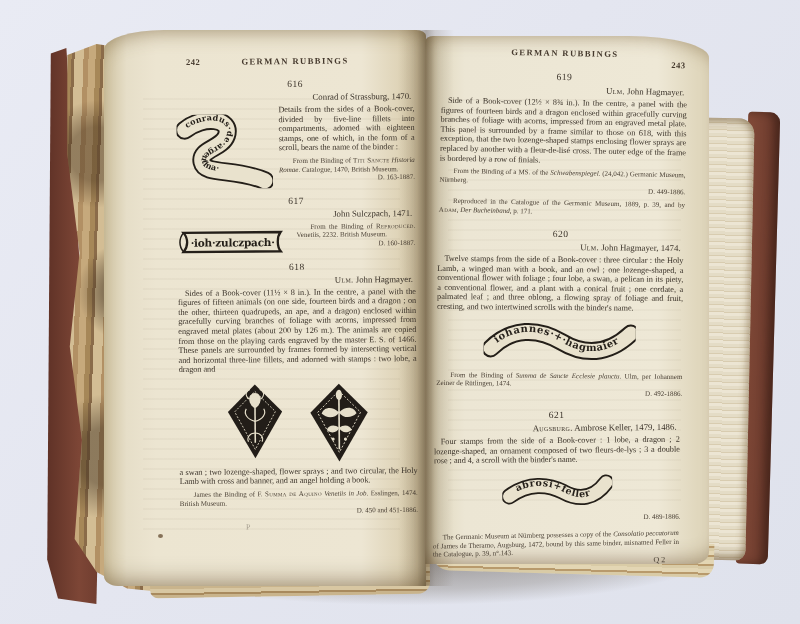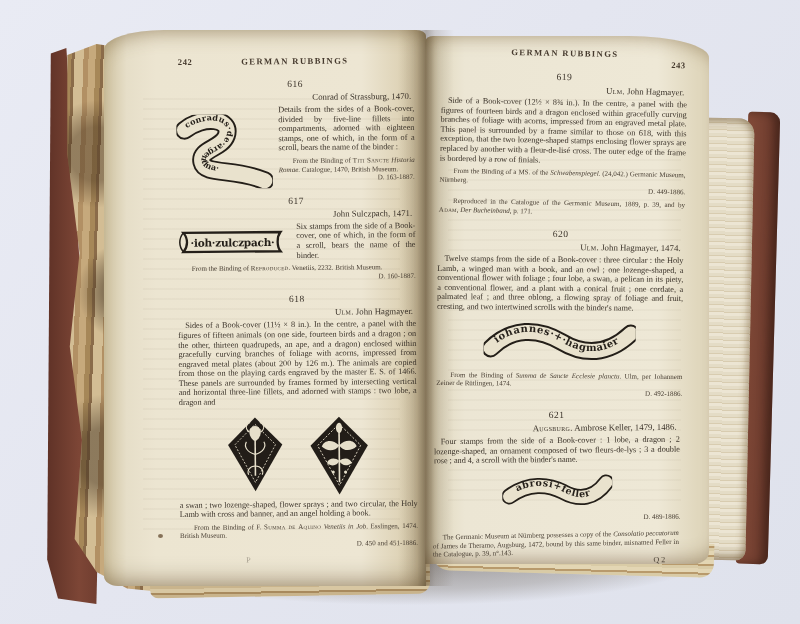--- a/index.html
+++ b/index.html
@@ -45,21 +45,21 @@
     background:repeating-linear-gradient(0deg,rgba(100,85,60,.04) 0 2px,rgba(0,0,0,0) 2px 10px);}
   .gutter{position:absolute;left:398px;top:30px;width:56px;height:556px;z-index:5;
     background:linear-gradient(to right,rgba(0,0,0,0) 0%,rgba(75,58,34,.18) 35%,rgba(60,45,26,.34) 50%,rgba(75,58,34,.16) 66%,rgba(0,0,0,0) 100%);}
   .speck{position:absolute;left:158px;top:534px;width:5px;height:4px;background:#6b543a;border-radius:50%;z-index:7;opacity:.8;}
 
   
   .text-col{position:absolute;z-index:6;color:#3b332a;}
   .text-left{left:178px;top:56px;width:238px;transform:rotate(-0.5deg);}
   .text-right{left:437px;top:48px;width:246px;transform:rotate(1.1deg);}
   .running-head{position:relative;text-align:center;font-size:8.6px;letter-spacing:1.4px;font-weight:bold;color:#45392d;}
-  .folio-left{position:absolute;left:2px;top:0;letter-spacing:.5px;}
+  .folio-left{position:absolute;left:10px;top:0;letter-spacing:.5px;}
   .folio-right{position:absolute;right:2px;top:10px;letter-spacing:.5px;}
   .entry-num{text-align:center;font-size:9.5px;letter-spacing:.5px;margin:13px 0 3px;}
   .entry-head{text-align:right;font-size:8.8px;padding-right:3px;margin-bottom:3px;}
   .sc{font-variant:small-caps;letter-spacing:.3px;}
   .it{font-style:italic;}
   .body-par{font-size:8.3px;line-height:9.6px;text-align:justify;text-indent:7px;letter-spacing:-0.05px;}
   .body-par.noindent{text-indent:0;}
   .cite{font-size:7px;line-height:8.6px;text-align:justify;text-indent:14px;color:#463c31;margin-top:4px;}
   .cite-ref{display:block;text-align:right;text-indent:0;}
   .stamp-float-s{float:left;margin:9px 6px 0 0;}
@@ -120,21 +120,20 @@
 
     <div>
       <div class="entry-num">617</div>
       <div class="entry-head">John Sulczpach, 1471.</div>
       <div class="body-par noindent">
         <svg class="stamp-float-h" width="112" height="25" viewBox="0 0 116 26">
           <path d="M6,3 H107 C103,8 103,18 107,23 H6 C11,17 11,9 6,3 Z" fill="#e9e2cd" stroke="#241f19" stroke-width="2.4"></path>
           <path d="M6,3 C1,9 1,17 6,23" fill="none" stroke="#241f19" stroke-width="1.6"></path>
           <text x="57" y="17.5" text-anchor="middle" font-size="11" font-weight="bold" fill="#241f19" letter-spacing="-0.3">·ioh·zulczpach·</text>
         </svg>
-        <span>Six stamps from the side of a Book-cover, one of which, in the form of a scroll, bears the name of the binder.</span>
         <span class="clr"></span>
       </div>
       <div class="cite">
         <span>From the Binding of </span><span class="sc">Reproduced</span><span>. Venetiis, 2232. British Museum.</span>
         <span class="cite-ref">D. 160-1887.</span>
       </div>
     </div>
 
     <div>
       <div class="entry-num">618</div>
@@ -162,21 +161,21 @@
           <path d="M32,30 C25,23 17,25 15,31 C20,36 28,36 32,30 Z" fill="#e6dfca"></path>
           <path d="M32,30 C39,23 47,25 49,31 C44,36 36,36 32,30 Z" fill="#e6dfca"></path>
           <path d="M32,45 C27,41 21,43 20,47 C24,51 30,50 32,45 Z" fill="#e6dfca"></path>
           <path d="M32,45 C37,41 43,43 44,47 C40,51 34,50 32,45 Z" fill="#e6dfca"></path>
           <circle cx="26" cy="56" r="1.5" fill="#e6dfca"></circle>
           <circle cx="38" cy="56" r="1.5" fill="#e6dfca"></circle>
         </svg>
       </div>
       <div class="body-par noindent">a swan ; two lozenge-shaped, flower sprays ; and two circular, the Holy Lamb with cross and banner, and an angel holding a book.</div>
       <div class="cite">
-        <span>From the Binding of F. </span><span class="sc">Summa de Aquino</span><span class="it"> Venetiis in Job</span><span>. Esslingen, 1474. British Museum.</span>
+        <span>James the Binding of F. </span><span class="sc">Summa de Aquino</span><span class="it"> Venetiis in Job</span><span>. Esslingen, 1474. British Museum.</span>
         <span class="cite-ref">D. 450 and 451-1886.</span>
       </div>
       <div class="press-mark">P</div>
     </div>
   </div>
 
   <div class="text-col text-right">
     <div class="running-head">
       <span>GERMAN RUBBINGS</span>
       <span class="folio-right">243</span>

